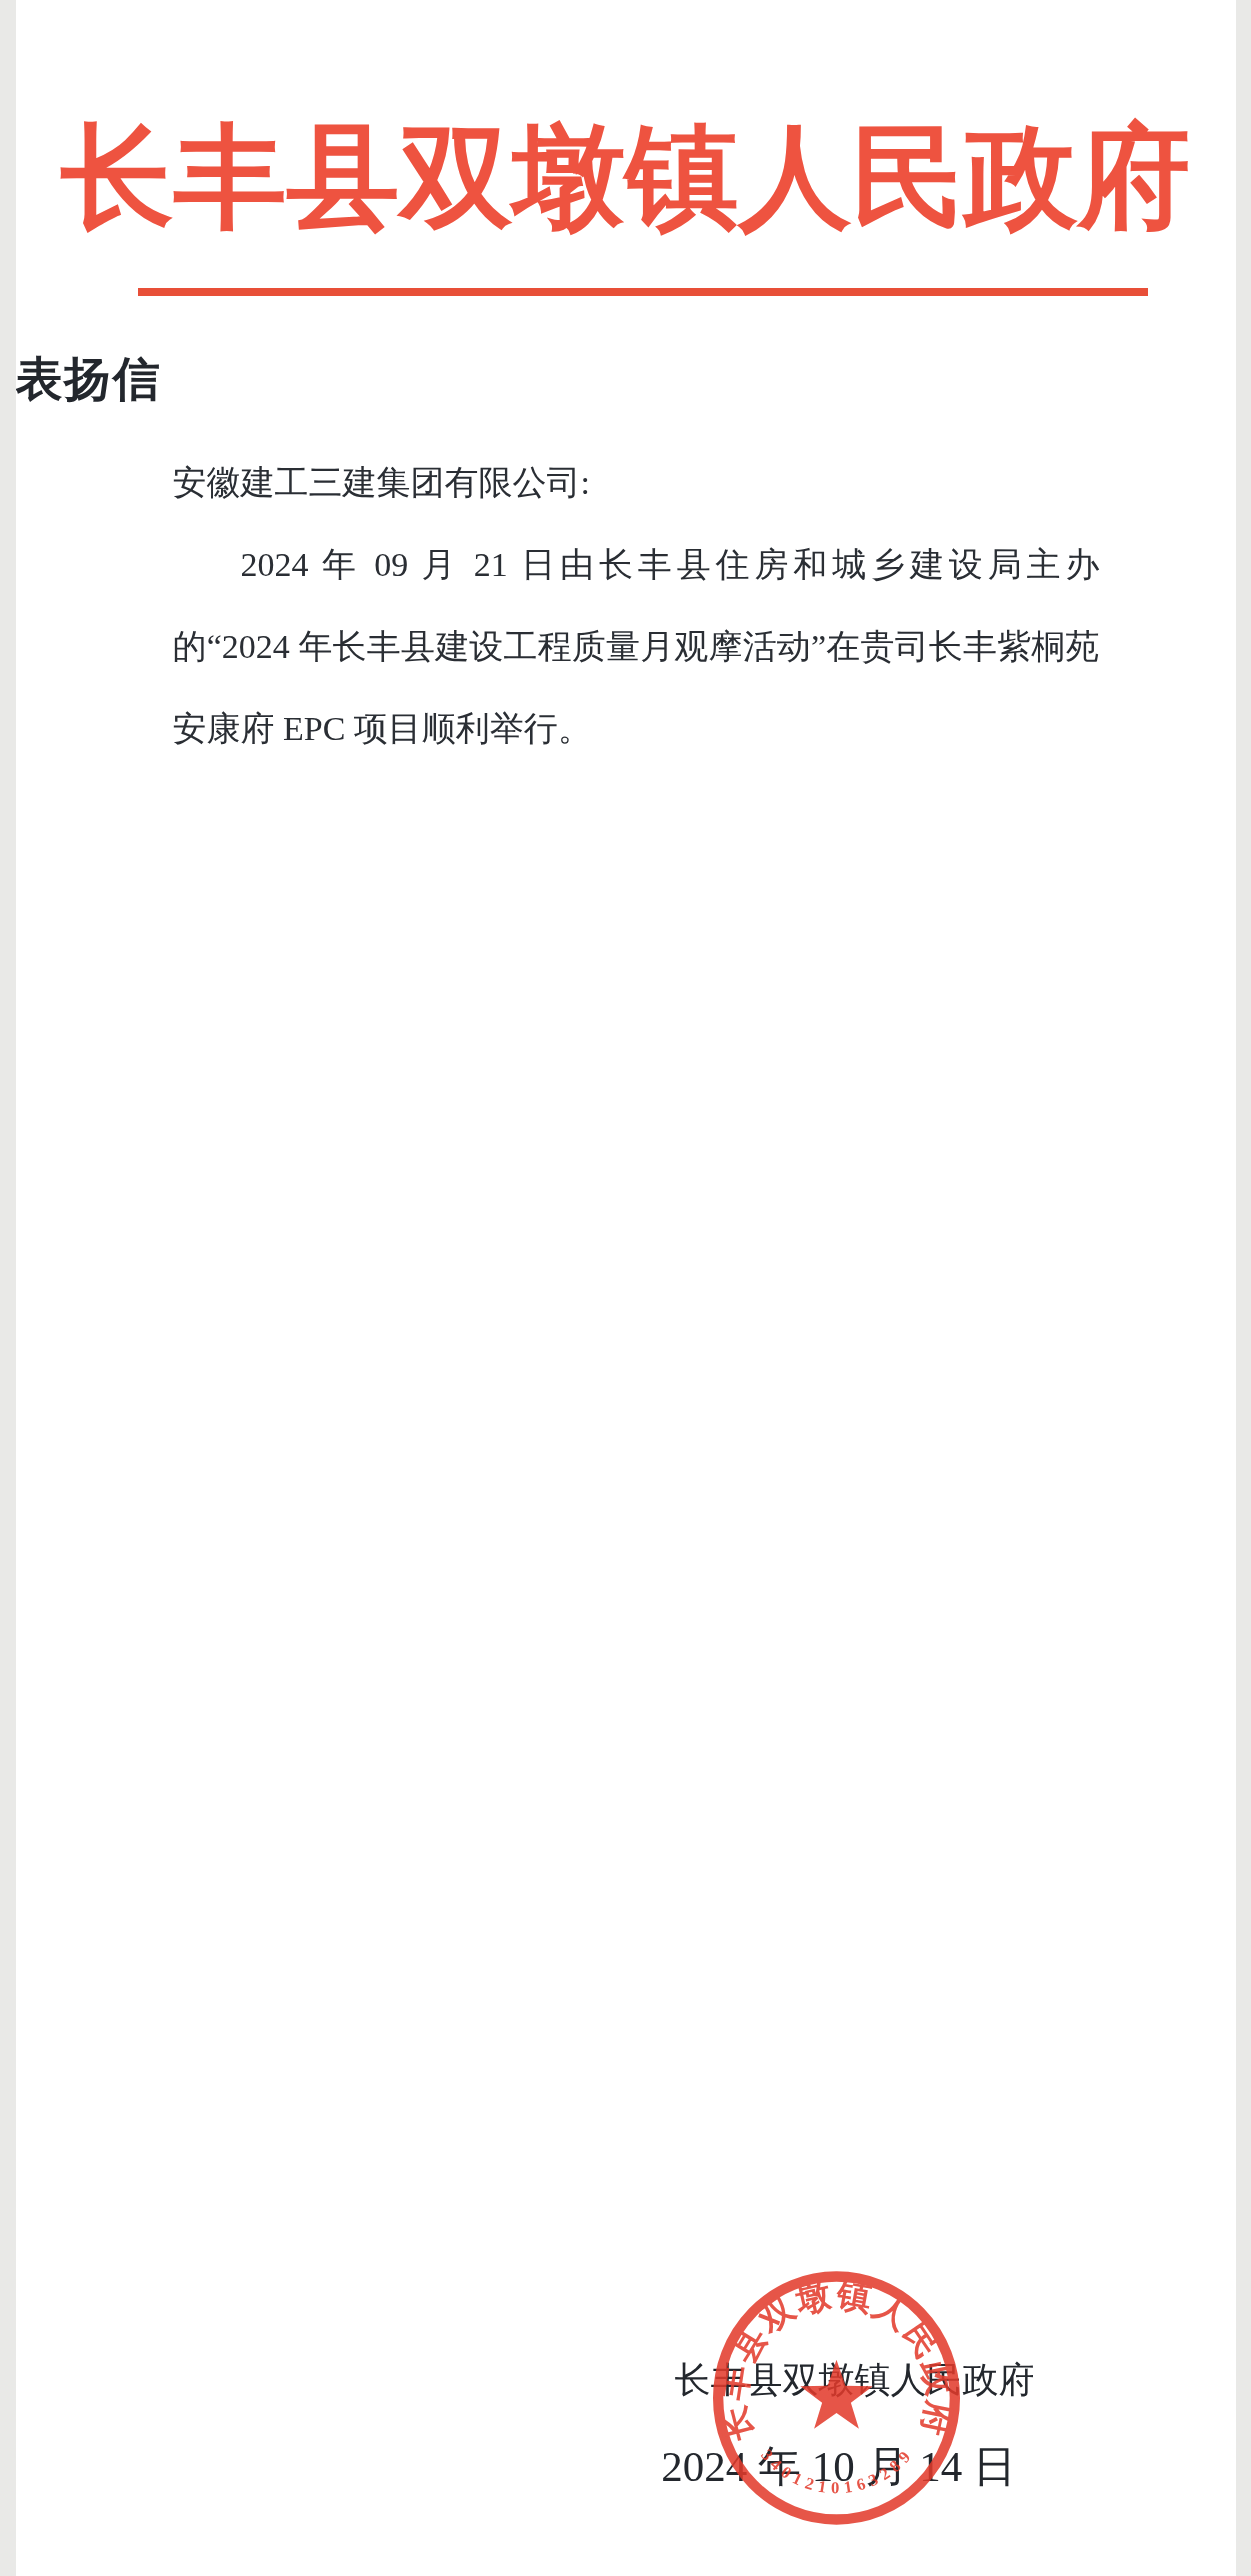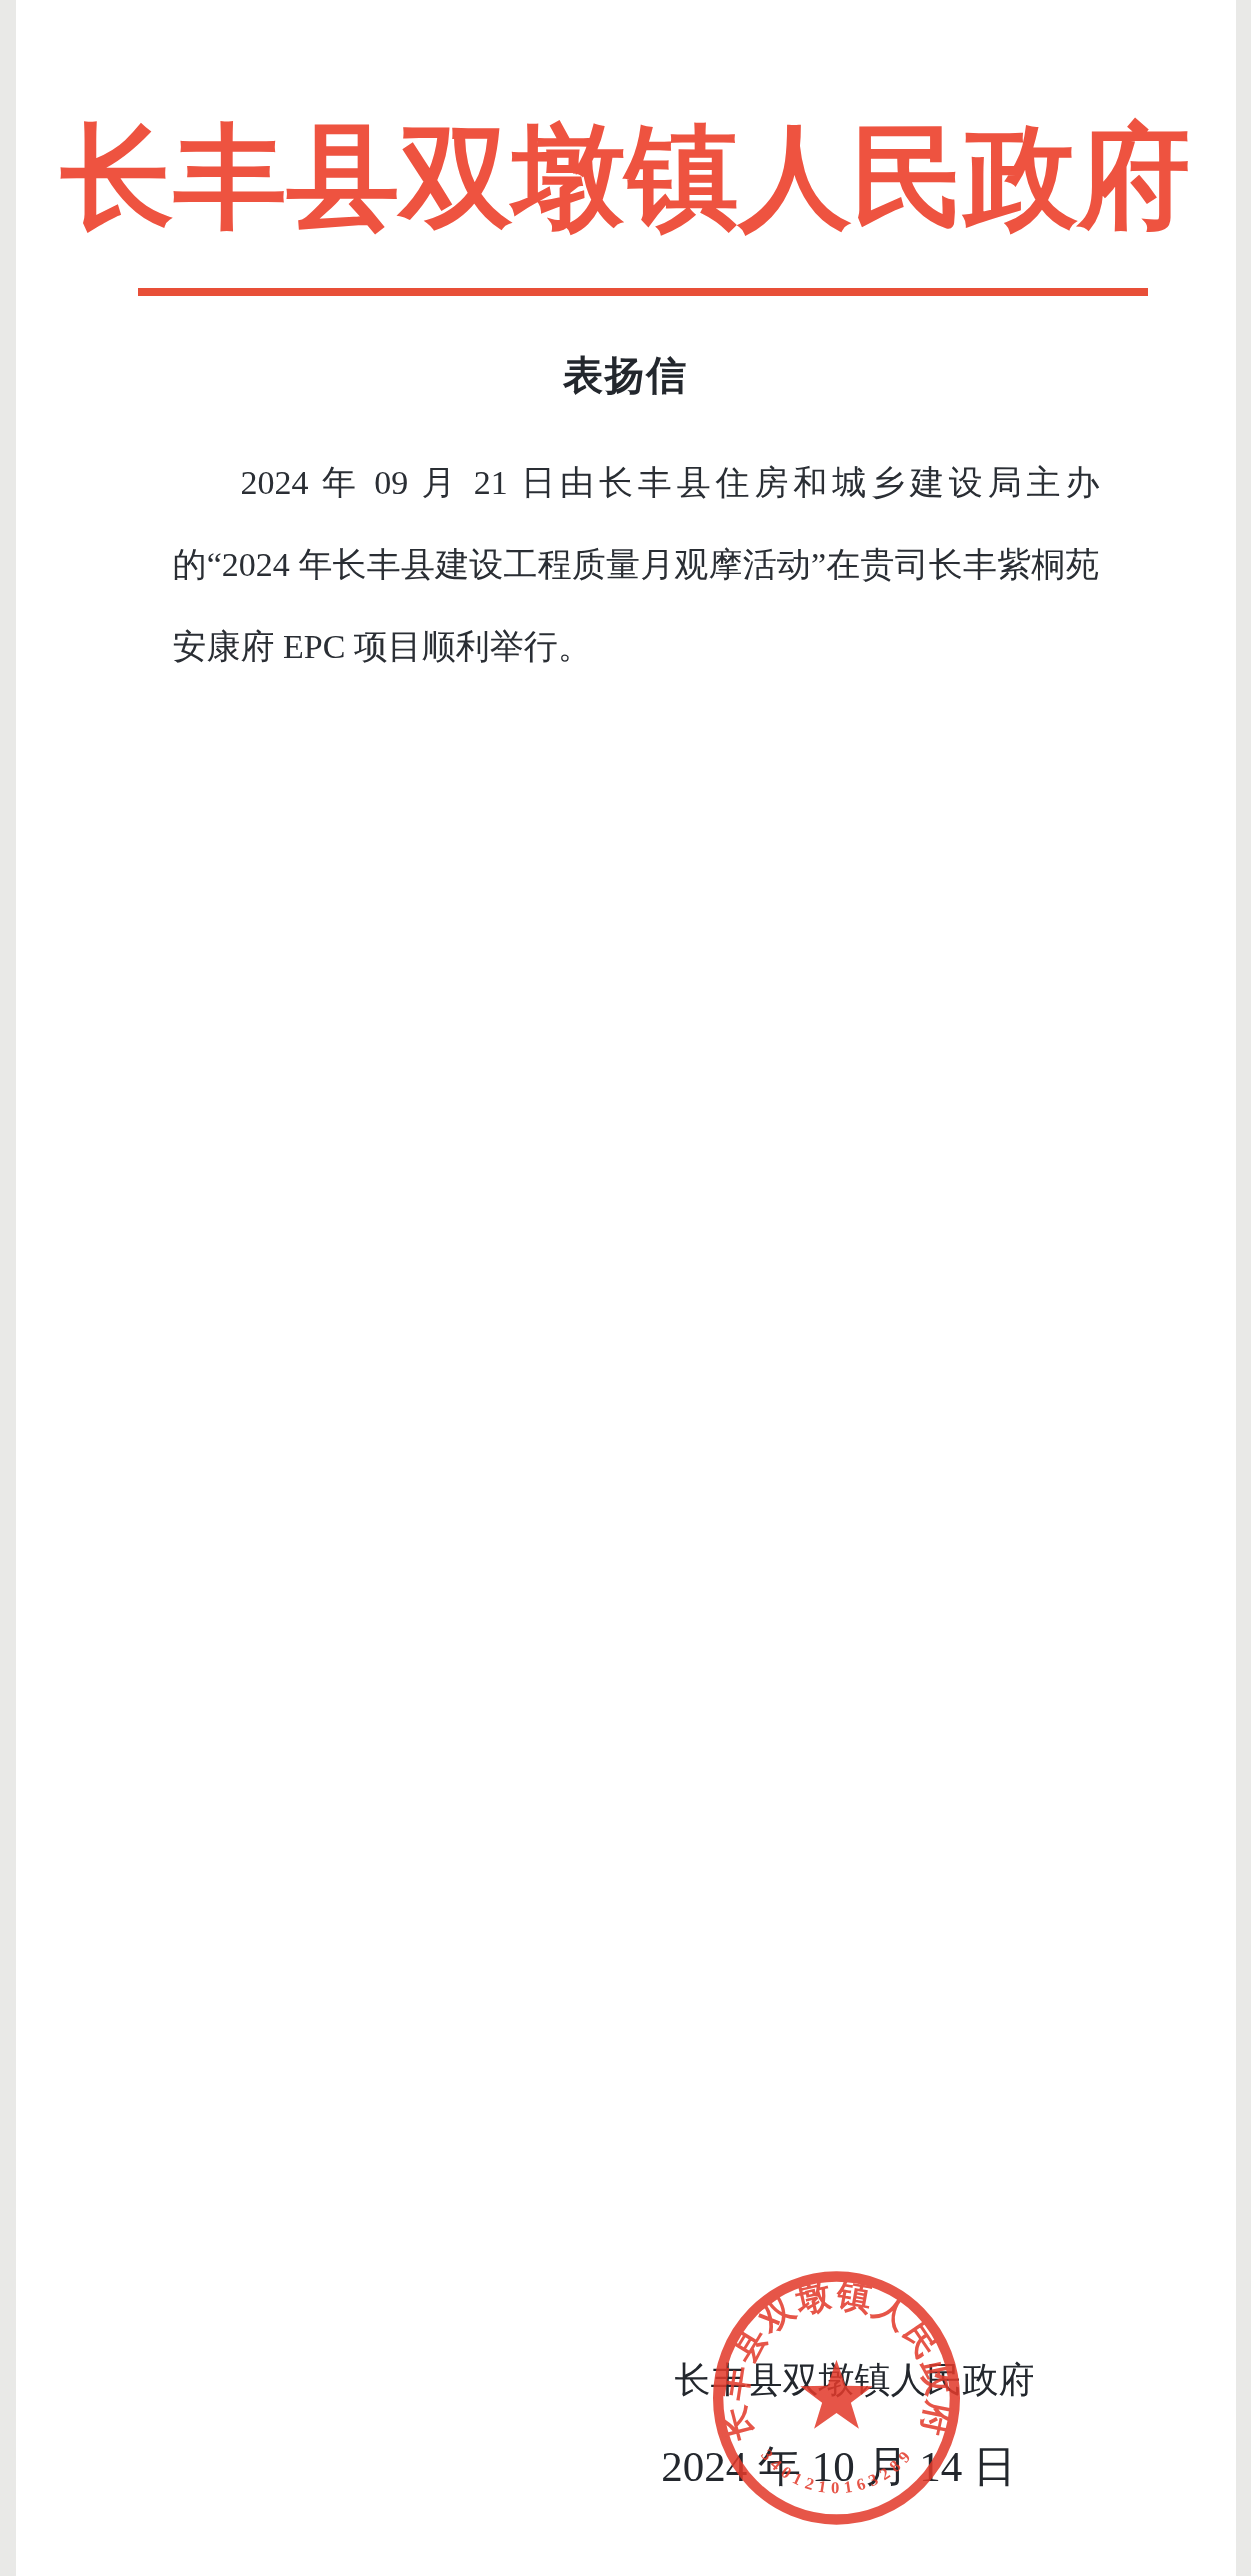--- a/index.html
+++ b/index.html
@@ -21,22 +21,21 @@
     white-space:nowrap;
   }
   .head-rule{
     position:absolute;left:122px;top:288px;
     width:1010px;height:8px;
     background:#e84f38;
   }
   
   .letter-title{
     position:absolute;top:348px;left:0;width:100%;
-    text-align:center;
-    font-size:40px;font-weight:600;
+    font-size:47px;font-weight:600;
     color:#23272d;
     letter-spacing:1.6px;
   }
   
   .body-text{
     position:absolute;left:157px;top:442px;width:927px;
     font-size:34px;line-height:82px;
     color:#2a2e34;
     text-align:justify;
   }
@@ -66,20 +65,21 @@
 
 <div class="page">
 
   <div class="org-name">长丰县双墩镇人民政府</div>
 
   <div class="head-rule"></div>
 
   <div class="letter-title">表扬信</div>
 
   <div class="body-text">
+    <p class="salutation">安徽建工三建集团有限公司:</p>
     <p class="para">2024 年 09 月 21 日由长丰县住房和城乡建设局主办的“2024 年长丰县建设工程质量月观摩活动”在贵司长丰紫桐苑安康府 EPC 项目顺利举行。</p>
   </div>
 
   <div class="sig-name">长丰县双墩镇人民政府</div>
   <div class="sig-date">2024 年 10 月 14 日</div>
 
   <svg class="seal" viewBox="0 0 316 324">
     <defs>
       <path id="sealTopArc" d="M 53.8 210.6 A 115 115 0 1 1 262.2 210.6" fill="none"></path>
       <path id="sealBottomArc" d="M 59.7 230.8 A 120 120 0 0 0 256.3 230.8" fill="none"></path>

